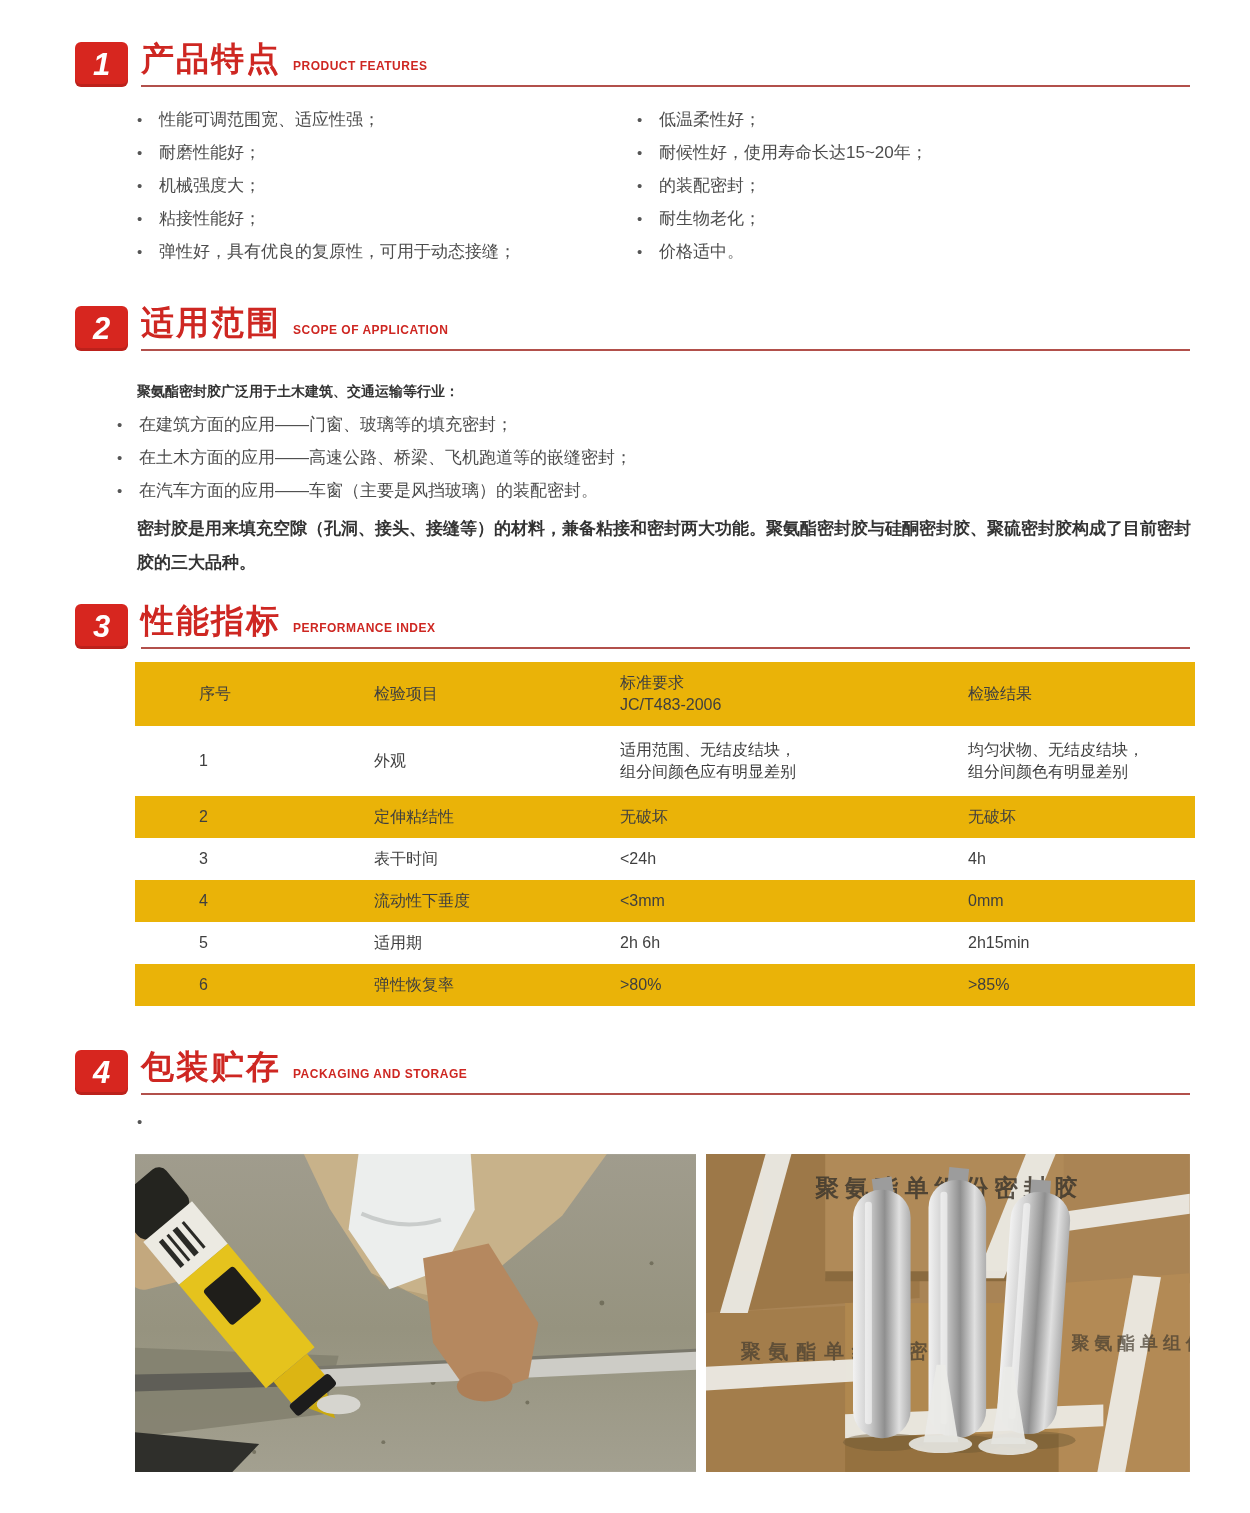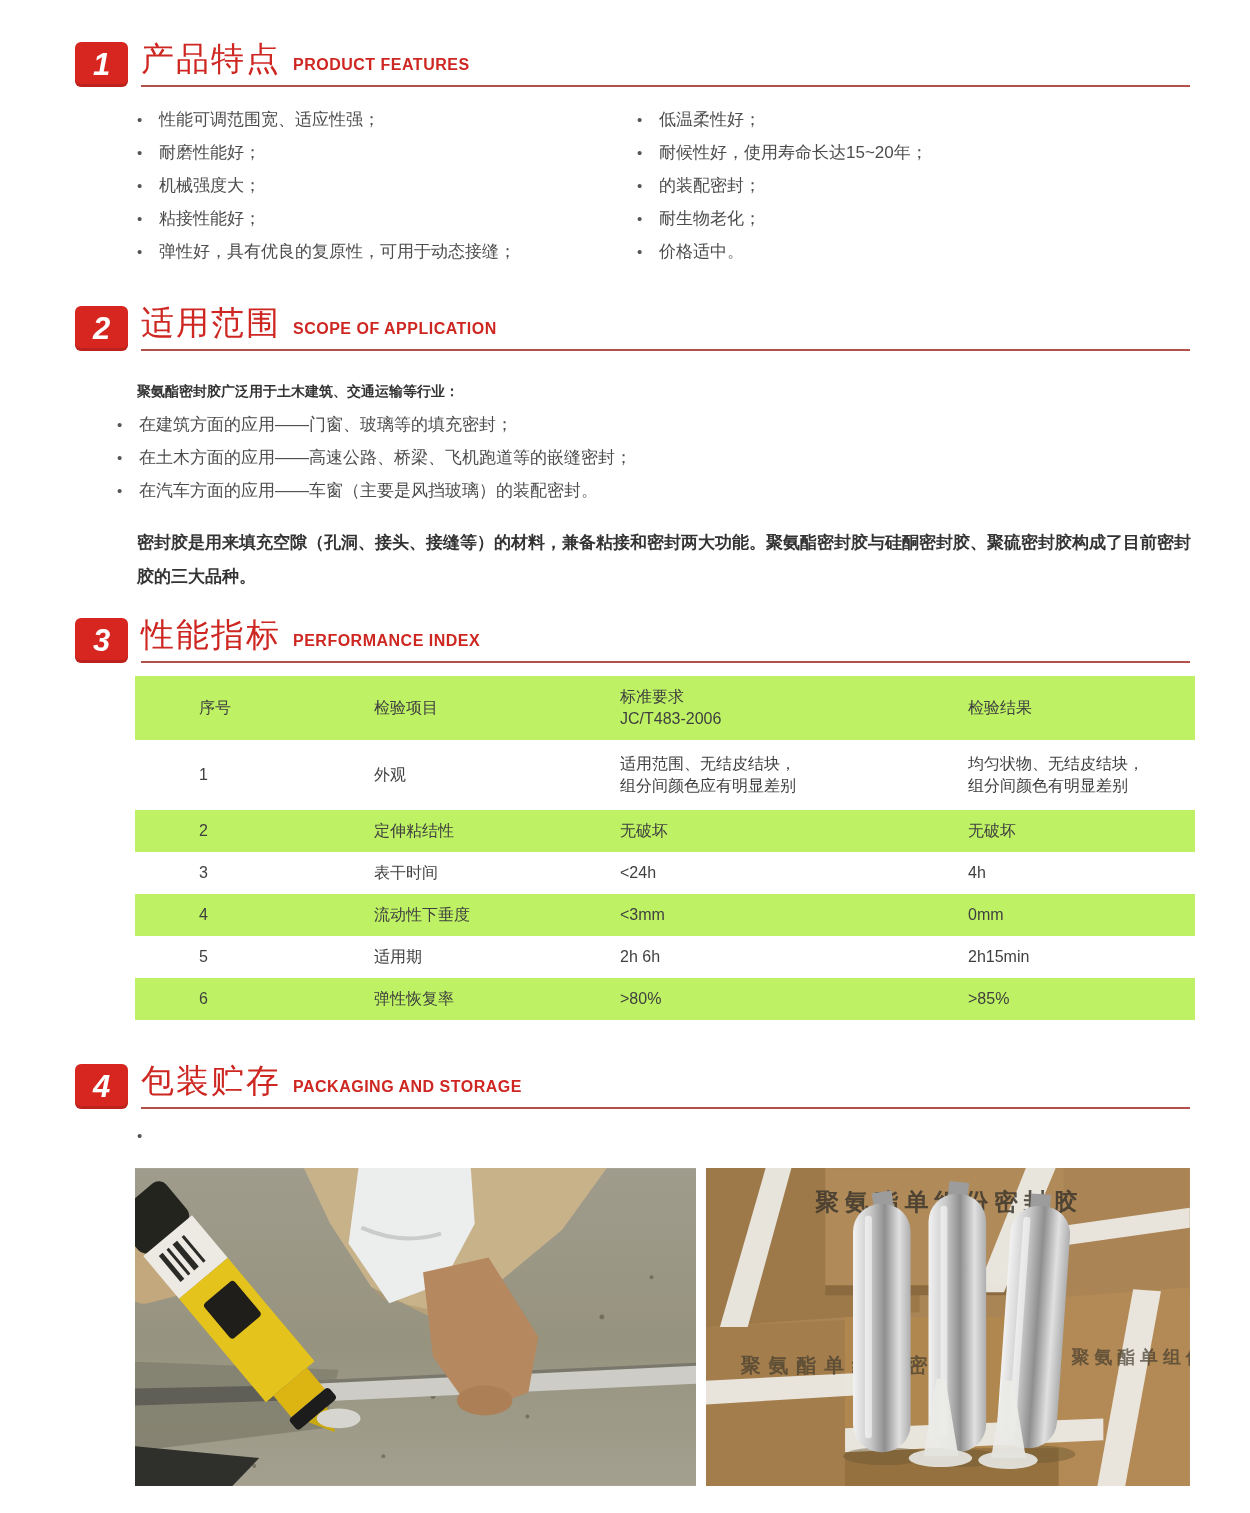--- a/index.html
+++ b/index.html
@@ -10,42 +10,42 @@
   .section { margin-left:75px; margin-right:60px; }
 
   
   .sec-header { display:flex; align-items:flex-end; height:47px; }
   .sec-num { width:53px; height:45px; background:#d7261f; border-radius:6px;
              color:#fff; font-weight:bold; font-style:italic; font-size:31px;
              display:flex; align-items:center; justify-content:center;
              box-shadow:inset 0 -3px 0 rgba(0,0,0,0.12); }
   .sec-title-line { flex:1; margin-left:13px; border-bottom:2px solid #b2504b;
                     display:flex; align-items:baseline; gap:12px; padding-bottom:3px; }
-  .sec-title { font-size:33px; font-weight:normal; color:#ce2722; letter-spacing:2px; }
-  .sec-sub { font-size:16px; font-weight:bold; color:#ce2722; letter-spacing:0.5px; }
+  .sec-title { font-size:33px; font-weight:bold; color:#ce2722; letter-spacing:2px; }
+  .sec-sub { font-size:12px; font-weight:bold; color:#ce2722; letter-spacing:0.5px; }
 
   
   .features-cols { display:flex; margin-top:16px; }
   .feat-col { list-style:none; }
   .feat-col.left { flex:0 0 557px; padding-left:62px; }
   .feat-col.right { flex:1; padding-left:5px; }
   .feat-item { display:flex; font-size:17px; color:#4c4c4c; line-height:33px; }
   .dot { width:22px; color:#555; font-size:15px; flex:0 0 22px; }
 
   
   .scope-body { margin-top:24px; padding-left:62px; padding-right:0; }
   .scope-intro { font-size:14px; font-weight:bold; color:#333; line-height:33px; }
   .scope-list { list-style:none; }
   .scope-item { display:flex; font-size:17px; color:#4c4c4c; line-height:33px; margin-left:-20px; }
-  .scope-para { font-size:17px; font-weight:bold; color:#333; line-height:34px; margin-top:19px; width:1055px; }
+  .scope-para { font-size:17px; font-weight:bold; color:#333; line-height:34px; margin-top:5px; width:1055px; }
 
   
   .perf-table { border-collapse:collapse; margin-top:13px; margin-left:60px; width:1060px; table-layout:fixed; }
   .perf-table td { font-size:16px; color:#3f3f3f; vertical-align:middle; padding-top:10px; padding-bottom:10px; line-height:22px; }
-  .perf-table tr.band { background:#bef264;margin-top:10px; }
+  .perf-table tr.band { background:#eab308;margin-top:10px; }
   .col-no   { width:165px; padding-left:64px; }
   .col-item { width:290px; padding-left:74px; }
   .col-std  { width:360px; padding-left:30px; }
   .col-res  { width:245px; padding-left:18px; }
   .pre { white-space:pre-line; }
   .perf-table tr.t-head td { height:55px; }
   .perf-table tr.r1 td { padding-top:13px; padding-bottom:13px; }
 
   
   .pack-bullet { display:flex; font-size:16px; color:#4c4c4c; line-height:30px; margin-top:12px; padding-left:62px; }

